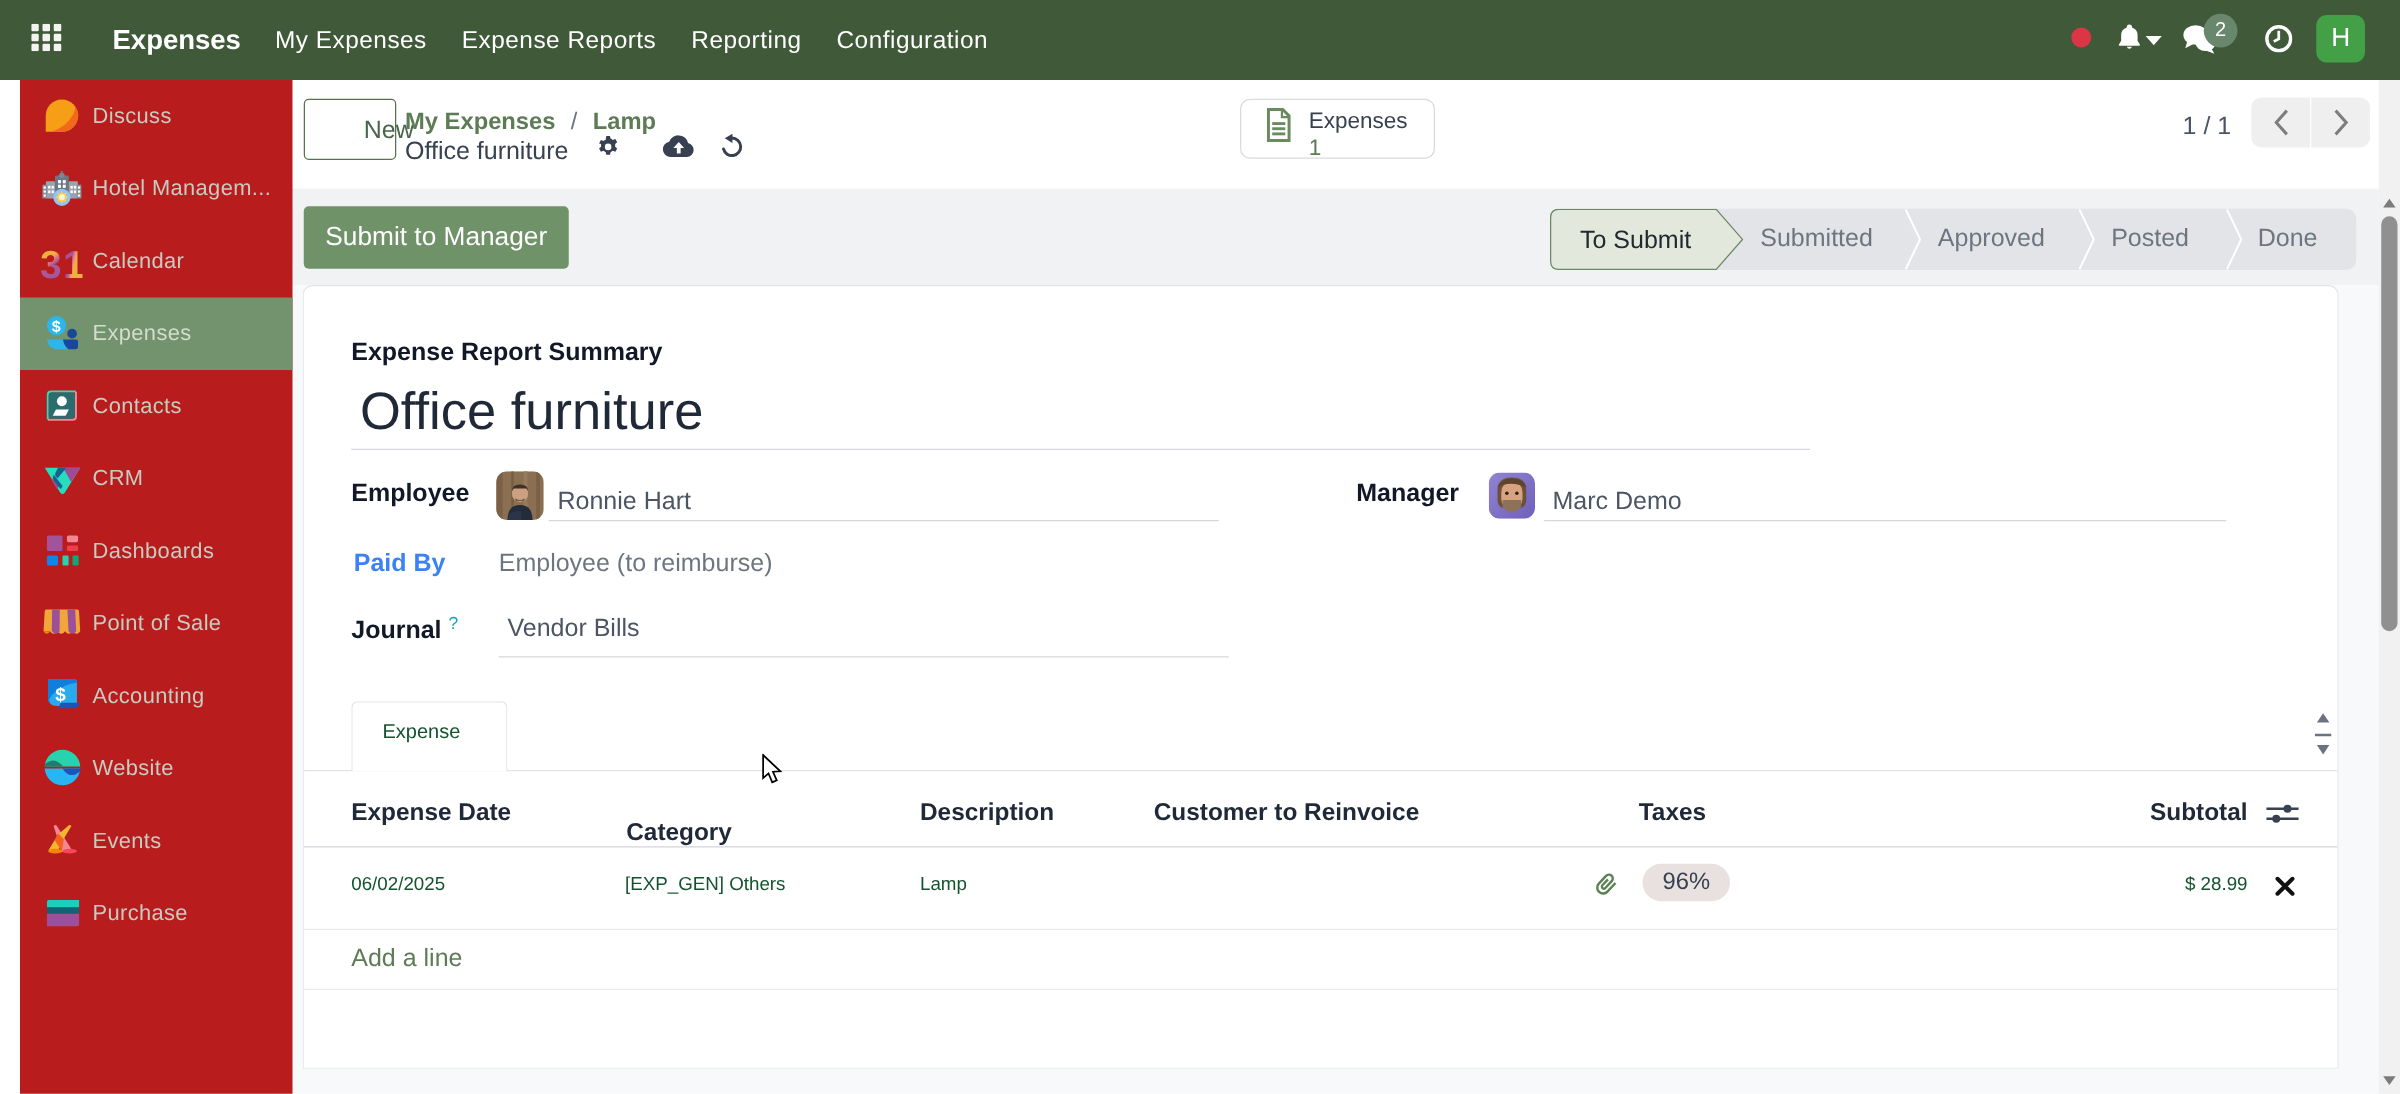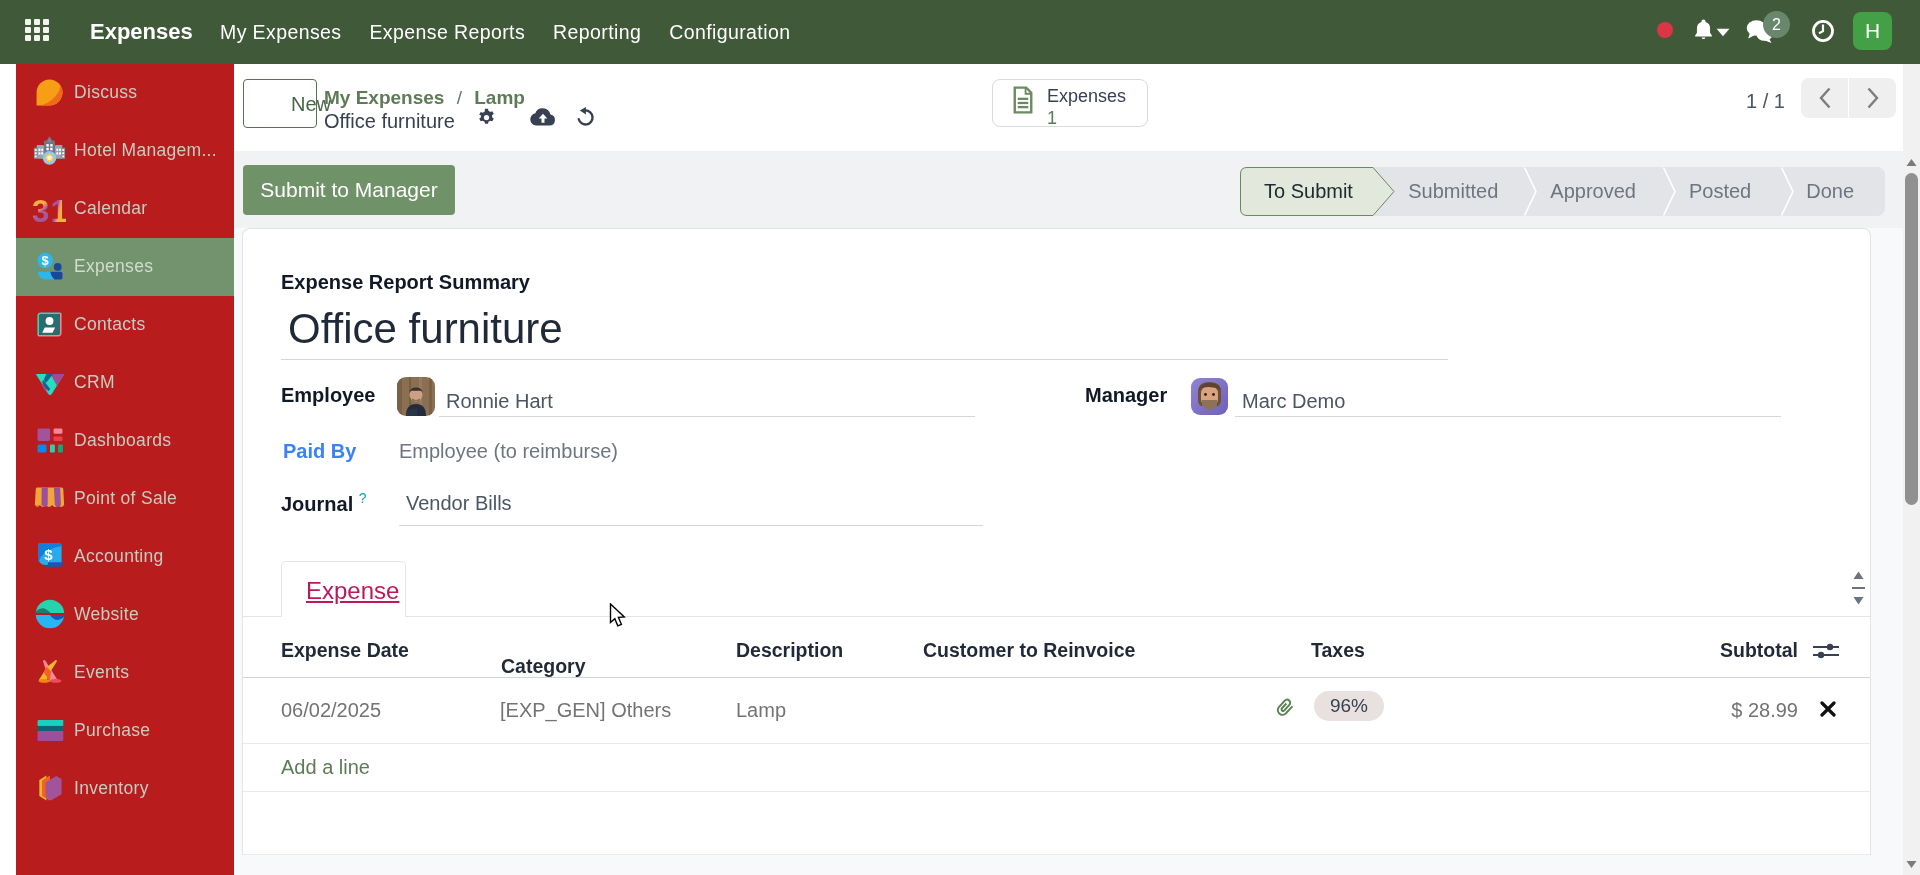--- a/index.html
+++ b/index.html
@@ -29,21 +29,21 @@
 .pager-btn.next { border-radius:0 8px 8px 0; }
 .btn-submit { position:absolute; left:25px; top:14px; width:212px; height:50px; background:#6f9268; color:#fff; font-size:21px; border:none; border-radius:4px; text-align:center; line-height:50px; }
 .pipeline { position:absolute; right:18px; top:16px; height:49px; display:flex; background:#e2e4e7; border-radius:8px; }
 .pipe-step { font-size:20px; color:#6d7680; display:flex; align-items:center; position:relative; }
 .sheet { position:absolute; left:24px; top:164px; width:1629px; height:627px; background:#fff; border:1px solid #e2e4e8; border-radius:8px 8px 0 0; border-bottom:1px solid #e8eaed; }
 .abs { position:absolute; }
 .fld-line { position:absolute; height:1px; background:#d4d8dc; }
 .blabel { font-size:20px; font-weight:700; color:#111827; }
 .gval { font-size:20px; color:#4b5563; }
 .hcell { font-size:19.5px; font-weight:700; color:#1f2937; }
-.rcell { font-size:20px; color:#737373; }
+.rcell { font-size:15px; color:#14532d; }
 .tax-pill { position:absolute; background:#e9e1df; border-radius:15px; font-size:19px; color:#374151; text-align:center; }
 .scroll { position:fixed; top:64px; right:0; width:17px; height:811px; background:#f1f1f1; z-index:20; }
 </style>
 </head>
 <body>
 <nav class="navbar">
   <svg class="abs" style="left:25px; top:19px;" width="25" height="22" viewBox="0 0 25 22">
       <g fill="#f3f4f0">
     <rect x="0" y="0" width="6" height="6" rx="1"></rect>
         <rect x="9" y="0" width="6" height="6" rx="1"></rect>
@@ -214,27 +214,20 @@
       <ellipse cx="24.5" cy="28" rx="6.5" ry="2.2" fill="#f4475c"></ellipse>
     </svg>
   </span>Events</div>
   <div class="side-item"><span class="ic">
     <svg width="33" height="33" viewBox="0 0 36 36">
       <path d="M5 8 Q5 6.5 6.5 6.5 L33 6.5 L33 13 L5 13 Z" fill="#1ccfbd"></path>
       <rect x="5" y="13" width="28" height="5.5" fill="#0e6377"></rect>
       <path d="M5 18.5 L33 18.5 L33 28 Q33 29.5 31.5 29.5 L5 29.5 Z" fill="#9c5099"></path>
     </svg>
   </span>Purchase</div>
-  <div class="side-item"><span class="ic">
-    <svg width="32" height="32" viewBox="0 0 36 36">
-      <path d="M14 4 L6 9 L6 27 L14 32 Z" fill="#f3b72f"></path>
-      <path d="M18 4 L9 9.5 L9 27 L18 32 Z" fill="#f26322"></path>
-      <path d="M13 11.5 L25 4.5 L31 8 L31 25 L19 32 L13 28.5 Z" fill="#a1539b"></path>
-    </svg>
-  </span>Inventory</div>
 </aside>
 <div class="main">
   <button class="btn-new">New</button>
   <div class="crumb-top" style="top:23px;">My Expenses <span class="sep">/</span> Lamp</div>
   <div class="crumb-bot" style="top:46px;">Office furniture</div>
   <svg class="abs" style="left:258px; top:43px;" width="21" height="21" viewBox="0 0 24 24" fill="#374151">
       <path d="M10.3 2 h3.4 l.5 2.4 a7.6 7.6 0 0 1 2 1.2 l2.4 -.8 1.7 3 -1.9 1.6 a7.7 7.7 0 0 1 0 2.4 l1.9 1.6 -1.7 3 -2.4 -.8 a7.6 7.6 0 0 1 -2 1.2 l-.5 2.4 h-3.4 l-.5 -2.4 a7.6 7.6 0 0 1 -2 -1.2 l-2.4 .8 -1.7 -3 1.9 -1.6 a7.7 7.7 0 0 1 0 -2.4 L3.7 8.8 l1.7 -3 2.4 .8 a7.6 7.6 0 0 1 2 -1.2 z M12 9 a3 3 0 1 0 0 6 a3 3 0 0 0 0 -6 z"></path>
     </svg>
   <svg class="abs" style="left:311px; top:42px;" width="28" height="24" viewBox="0 0 26 22" fill="#374151">
       <path d="M13 2 a7 7 0 0 1 6.9 5.7 a5.2 5.2 0 0 1 -.9 10.3 l-12.5 0 a5.7 5.7 0 0 1 -.6 -11.3 A7 7 0 0 1 13 2 z M13 7 l-4 4.4 h2.6 v4 h2.8 v-4 H17 z" fill-rule="evenodd"></path>
@@ -337,21 +330,21 @@
 
     <div class="abs" style="left:40px; top:211px; font-size:20px; font-weight:700; color:#3b82f6;">Paid By</div>
     <div class="abs" style="left:156px; top:211px; font-size:20px; color:#6d7680;">Employee (to reimburse)</div>
 
     <div class="abs blabel" style="left:38px; top:261px;">Journal <sup style="color:#17a2b8; font-weight:400; font-size:14px;">?</sup></div>
     <div class="abs gval" style="left:163px; top:263px;">Vendor Bills</div>
     <div class="fld-line" style="left:156px; top:296px; width:584px;"></div>
 
     <div class="abs" style="left:0; top:387px; width:1627px; height:1px; background:#e2e4e8;"></div>
     <div class="abs" style="left:38px; top:332px; width:125px; height:56px; background:#fff; border:1px solid #e2e4e8; border-bottom:none; border-radius:5px 5px 0 0;"></div>
-    <div class="abs" style="left:63px; top:348px; font-size:24px; color:#be185d;text-decoration:underline;">Expense</div>
+    <div class="abs" style="left:63px; top:348px; font-size:16px; color:#14532d;">Expense</div>
     <div class="abs" style="left:1604px; top:337px; width:22px; text-align:center;">
       <svg width="13" height="10" viewBox="0 0 13 10">
           <path d="M1.5 9 L6.5 1.5 L11.5 9 Z" fill="#6b7280"></path>
         </svg>
       <div style="width:13px;height:2.6px;background:#6b7280;margin:2.6px auto;"></div>
       <svg width="13" height="10" viewBox="0 0 13 10">
           <path d="M1.5 1 L6.5 8.5 L11.5 1 Z" fill="#6b7280"></path>
         </svg>
     </div>
 

